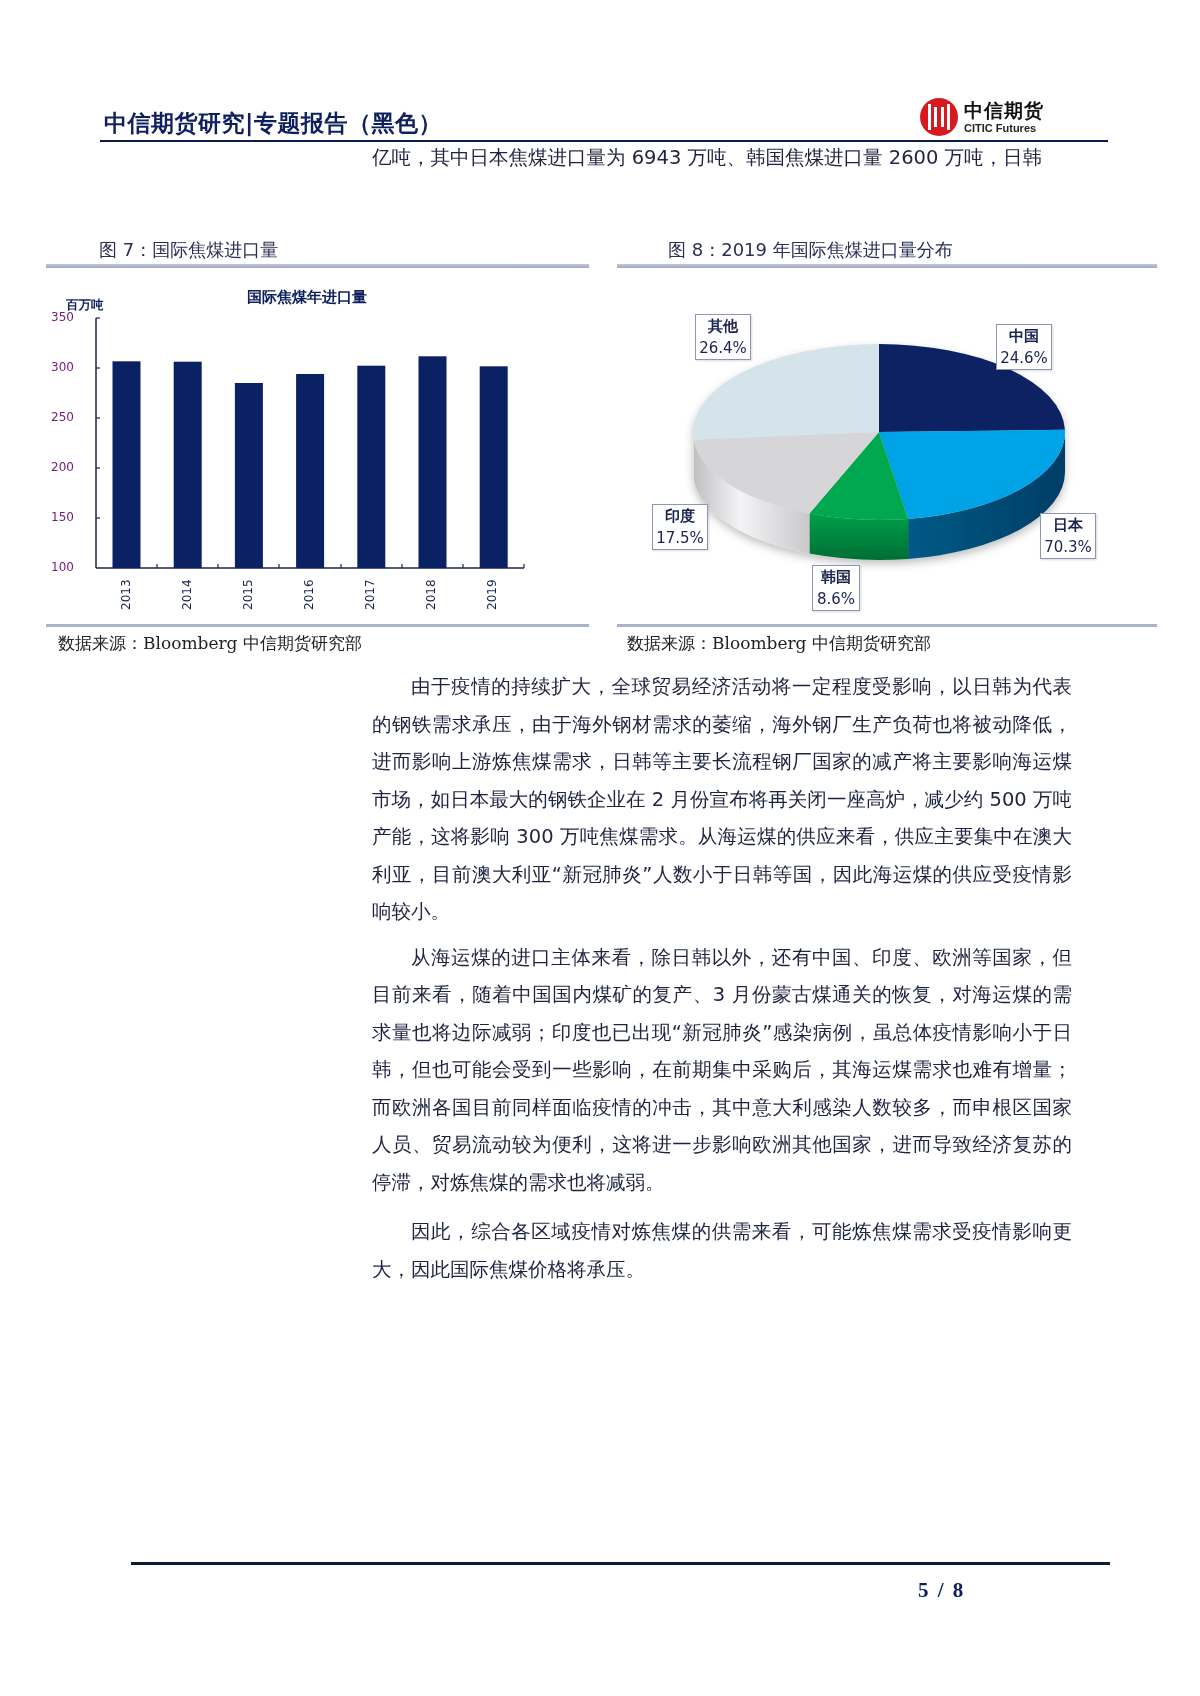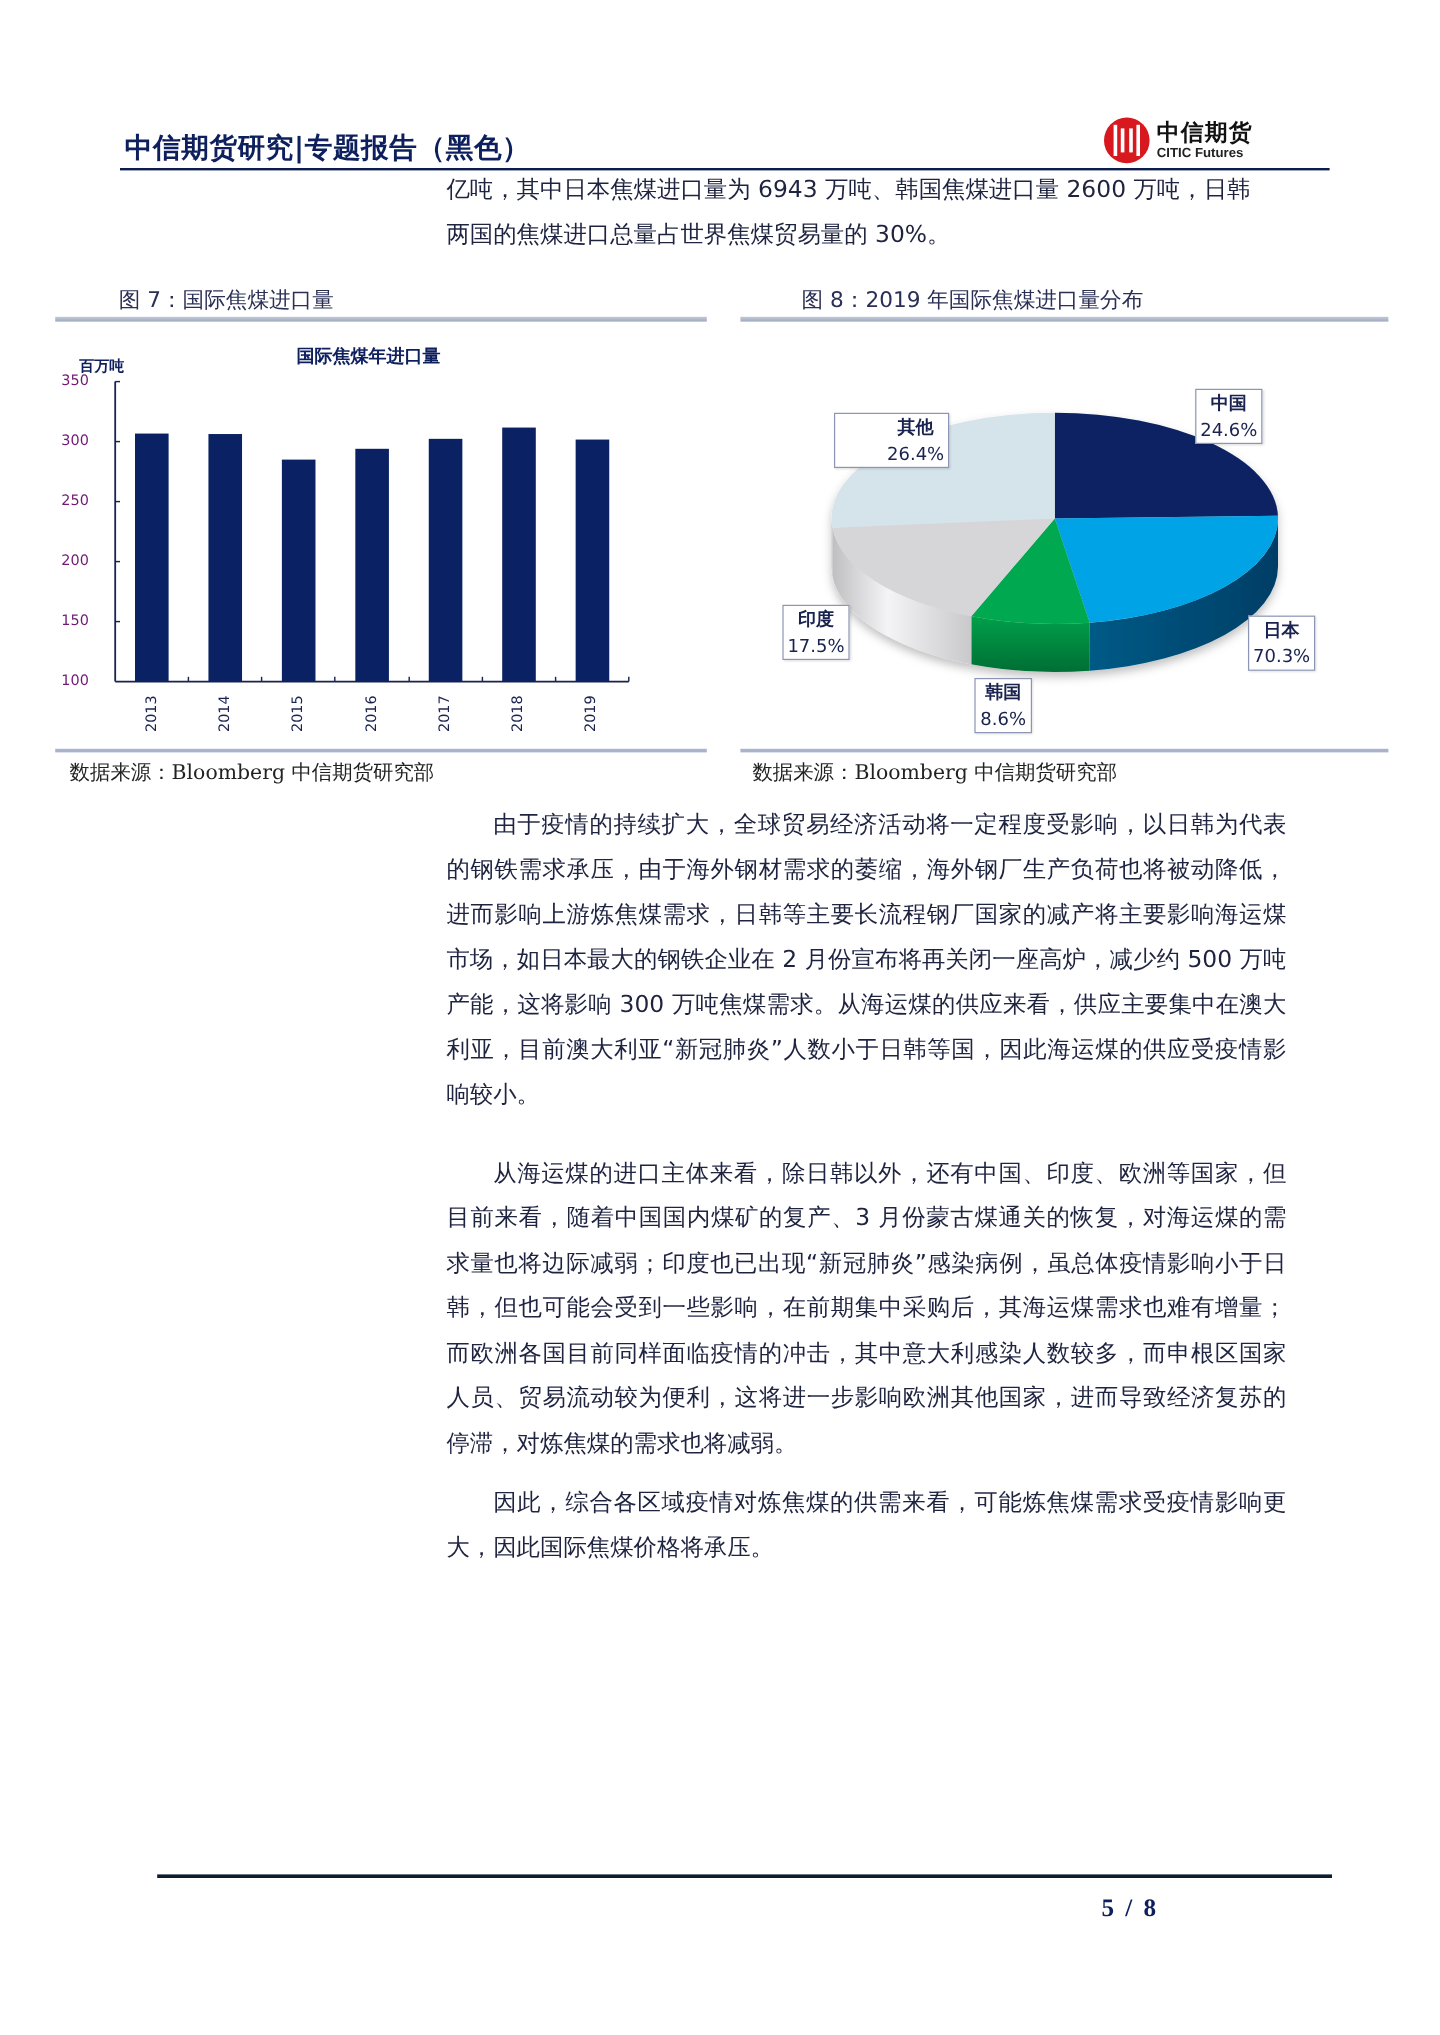--- a/index.html
+++ b/index.html
@@ -40,21 +40,20 @@
       <i style="left:21px;top:9px;height:20px"></i>
       <i style="left:27px"></i>
   </div>
   <div class="logo-cn">中信期货</div>
   <div class="logo-en">CITIC Futures</div>
 </div>
 <div class="abs hdr-rule"></div>
 
 <div class="abs body-text" style="top:139px;">
   <p>亿吨，其中日本焦煤进口量为 6943 万吨、韩国焦煤进口量 2600 万吨，日韩</p>
-  <p>两国的焦煤进口总量占世界焦煤贸易量的 30%。</p>
 </div>
 
 <div class="abs fig-title" style="left:63px; top:238px;">图 7：国际焦煤进口量</div>
 <div class="abs fig-rule" style="left:46px; top:264px; width:543px;"></div>
 
 <div class="abs" style="left:40px; top:280px; width:560px; height:330px;">
   <div class="abs unit" style="left:26px; top:17px;">百万吨</div>
   <div class="abs chart-ttl" style="left:207px; top:8px;font-family:Liberation Serif, serif;">国际焦煤年进口量</div>
   <svg class="abs" style="left:0; top:0;" width="560" height="330">
 
@@ -130,21 +129,21 @@
         <path d="M291.0968104974829,218.91657397237213 A186,88 0 0 1 192.44358773276912,213.6151734934502 L192.44358773276912,253.6151734934502 A186,88 0 0 0 291.0968104974829,258.91657397237213 Z" fill="url(#sideGreen)"></path>
         <path d="M192.44358773276912,213.6151734934502 A186,88 0 0 1 76.71914869936992,139.7309052964654 L76.71914869936992,179.7309052964654 A186,88 0 0 0 192.44358773276912,253.6151734934502 Z" fill="url(#sideGray)"></path>
         <path d="M76.71914869936992,139.7309052964654 A186,88 0 0 1 76,132 L76,172 A186,88 0 0 0 76.71914869936992,179.7309052964654 Z" fill="url(#sideGray)"></path>
         <path d="M262,132 L262,44 A186,88 0 0 1 447.94125920669376,129.78855160098632 Z" fill="#0a2263"></path>
         <path d="M262,132 L447.94125920669376,129.78855160098632 A186,88 0 0 1 291.0968104974829,218.91657397237213 Z" fill="#00a3e6"></path>
         <path d="M262,132 L291.0968104974829,218.91657397237213 A186,88 0 0 1 192.44358773276912,213.6151734934502 Z" fill="#00a84f"></path>
         <path d="M262,132 L192.44358773276912,213.6151734934502 A186,88 0 0 1 76.71914869936992,139.7309052964654 Z" fill="#d6d6d8"></path>
         <path d="M262,132 L76.71914869936992,139.7309052964654 A186,88 0 0 1 261.99999999999994,44 Z" fill="#d5e3ea"></path>
       </g>
   </svg>
-  <div class="abs pie-label" style="left:78px; top:44px; width:54px;padding-left:40px;">
+  <div class="abs pie-label" style="left:78px; top:14px; width:54px;">
     <b>其他</b><br><span>26.4%</span>
   </div>
   <div class="abs pie-label" style="left:379px; top:24px; width:54px;">
     <b>中国</b><br><span>24.6%</span>
   </div>
   <div class="abs pie-label" style="left:423px; top:213px; width:54px;">
     <b>日本</b><br><span>70.3%</span>
   </div>
   <div class="abs pie-label" style="left:35px; top:204px; width:54px;">
     <b>印度</b><br><span>17.5%</span>
@@ -152,18 +151,18 @@
   <div class="abs pie-label" style="left:195px; top:265px; width:46px;">
     <b>韩国</b><br><span>8.6%</span>
   </div>
 </div>
 
 <div class="abs src-rule" style="left:617px; top:624px; width:540px;"></div>
 <div class="abs src" style="left:627px; top:632px;">数据来源：Bloomberg  中信期货研究部</div>
 
 <div class="abs body-text" style="top:668px;">
   <p class="indent" style="margin-bottom:0;">由于疫情的持续扩大，全球贸易经济活动将一定程度受影响，以日韩为代表的钢铁需求承压，由于海外钢材需求的萎缩，海外钢厂生产负荷也将被动降低，进而影响上游炼焦煤需求，日韩等主要长流程钢厂国家的减产将主要影响海运煤市场，如日本最大的钢铁企业在 2 月份宣布将再关闭一座高炉，减少约 500 万吨产能，这将影响 300 万吨焦煤需求。从海运煤的供应来看，供应主要集中在澳大利亚，目前澳大利亚“新冠肺炎”人数小于日韩等国，因此海运煤的供应受疫情影响较小。</p>
-  <p class="indent" style="margin-top:28px;">从海运煤的进口主体来看，除日韩以外，还有中国、印度、欧洲等国家，但目前来看，随着中国国内煤矿的复产、3 月份蒙古煤通关的恢复，对海运煤的需求量也将边际减弱；印度也已出现“新冠肺炎”感染病例，虽总体疫情影响小于日韩，但也可能会受到一些影响，在前期集中采购后，其海运煤需求也难有增量；而欧洲各国目前同样面临疫情的冲击，其中意大利感染人数较多，而申根区国家人员、贸易流动较为便利，这将进一步影响欧洲其他国家，进而导致经济复苏的停滞，对炼焦煤的需求也将减弱。</p>
+  <p class="indent" style="margin-top:8px;">从海运煤的进口主体来看，除日韩以外，还有中国、印度、欧洲等国家，但目前来看，随着中国国内煤矿的复产、3 月份蒙古煤通关的恢复，对海运煤的需求量也将边际减弱；印度也已出现“新冠肺炎”感染病例，虽总体疫情影响小于日韩，但也可能会受到一些影响，在前期集中采购后，其海运煤需求也难有增量；而欧洲各国目前同样面临疫情的冲击，其中意大利感染人数较多，而申根区国家人员、贸易流动较为便利，这将进一步影响欧洲其他国家，进而导致经济复苏的停滞，对炼焦煤的需求也将减弱。</p>
   <p class="indent" style="margin-top:12px;">因此，综合各区域疫情对炼焦煤的供需来看，可能炼焦煤需求受疫情影响更大，因此国际焦煤价格将承压。</p>
 </div>
 
 <div class="abs footer-rule"></div>
 <div class="abs page-num">5 / 8</div>
 
 </body></html>

